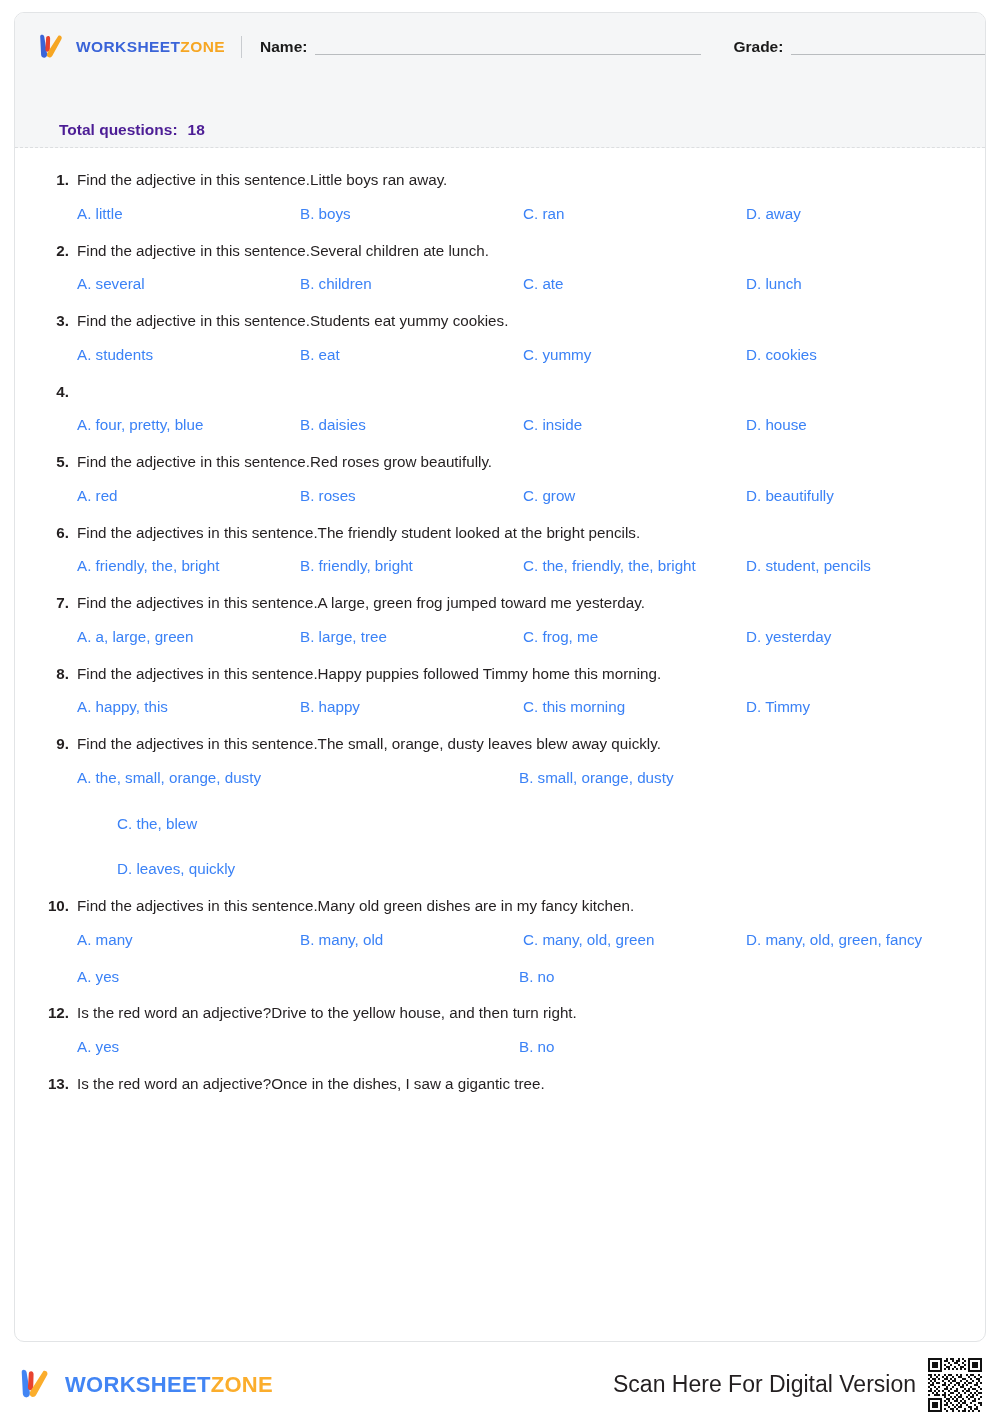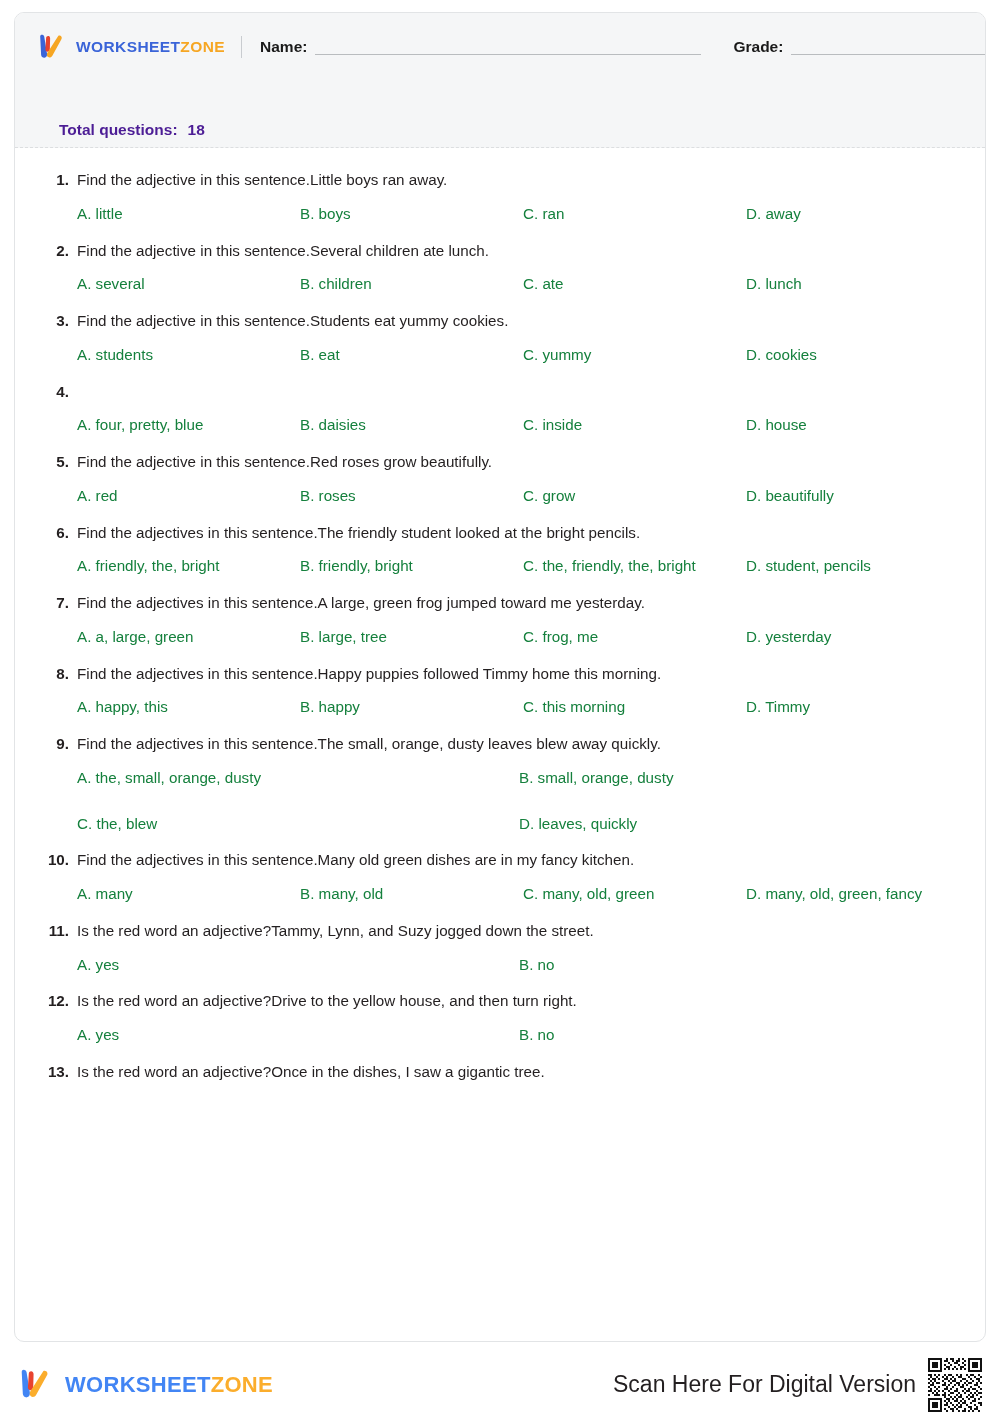--- a/index.html
+++ b/index.html
@@ -127,31 +127,31 @@
     margin-right: 8px;
   }
   .q-text { font-weight: 400; }
 
   .options {
     display: flex;
     margin-top: 14px;
     padding-left: 40px;
     font-size: 15.2px;
     line-height: 1.3;
-    color: #15803d;
+    color: #3b82f6;
   }
   .options.cols4 .opt { width: 223px; flex: 0 0 223px; }
   .options.cols2 .opt { width: 442px; flex: 0 0 442px; }
   .options.stacked { flex-wrap: wrap; }
   .options.stacked .opt {
     width: 442px;
     flex: 0 0 442px;
     margin-bottom: 0;
   }
-  .options.stacked .opt.row2 { margin-top: 26px; }
+  .options.stacked .opt.row2 { margin-top: 26px; margin-left: 40px; }
   .opt { white-space: nowrap; }
 
   
   .footer {
     position: absolute;
     left: 0;
     top: 1355px;
     width: 1000px;
     height: 59px;
     display: flex;
@@ -351,24 +351,20 @@
       </div>
       <div class="options cols4">
         <span class="opt">A. many</span>
         <span class="opt">B. many, old</span>
         <span class="opt">C. many, old, green</span>
         <span class="opt">D. many, old, green, fancy</span>
       </div>
     </div>
 
     <div class="question">
-      <div class="q-line">
-        <span class="q-num">11.</span>
-        <span class="q-text">Is the red word an adjective?Tammy, Lynn, and Suzy jogged down the street.</span>
-      </div>
       <div class="options cols2">
         <span class="opt">A. yes</span>
         <span class="opt">B. no</span>
       </div>
     </div>
 
     <div class="question">
       <div class="q-line">
         <span class="q-num">12.</span>
         <span class="q-text">Is the red word an adjective?Drive to the yellow house, and then turn right.</span>

